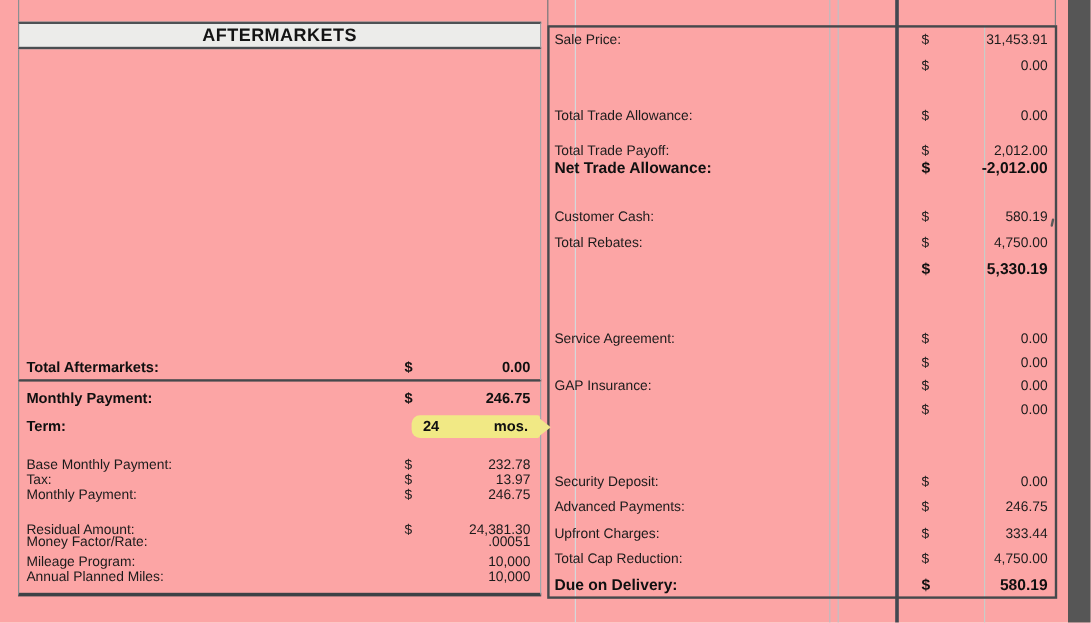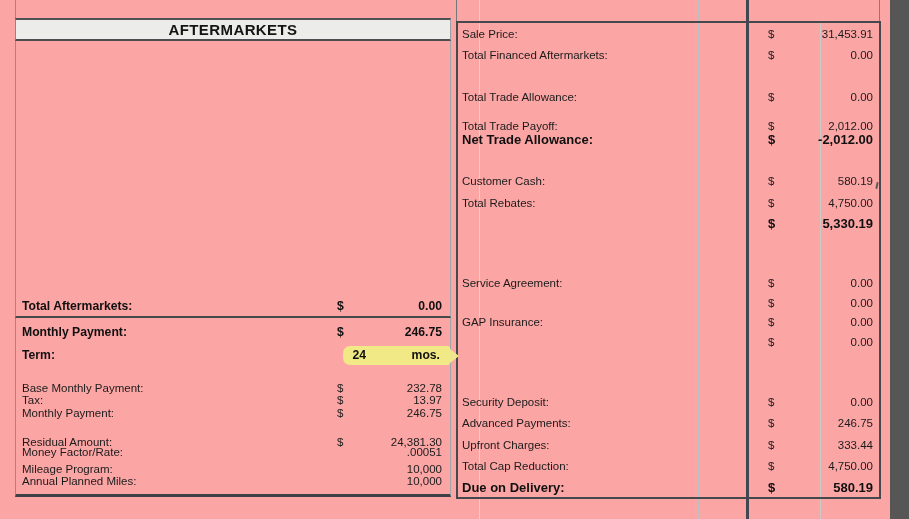--- a/index.html
+++ b/index.html
@@ -138,21 +138,20 @@
     <span class="lbl">Annual Planned Miles:</span>
     <span class="amt">10,000</span>
   </div>
 
   <div class="row rrow" style="top:26px">
     <span class="lbl">Sale Price:</span>
     <span class="cur">$</span>
     <span class="amt">31,453.91</span>
   </div>
   <div class="row rrow" style="top:47px">
-    <span class="lbl">Total Financed Aftermarkets:</span>
     <span class="cur">$</span>
     <span class="amt">0.00</span>
   </div>
   <div class="row rrow" style="top:89px">
     <span class="lbl">Total Trade Allowance:</span>
     <span class="cur">$</span>
     <span class="amt">0.00</span>
   </div>
   <div class="row rrow" style="top:118px">
     <span class="lbl">Total Trade Payoff:</span>

